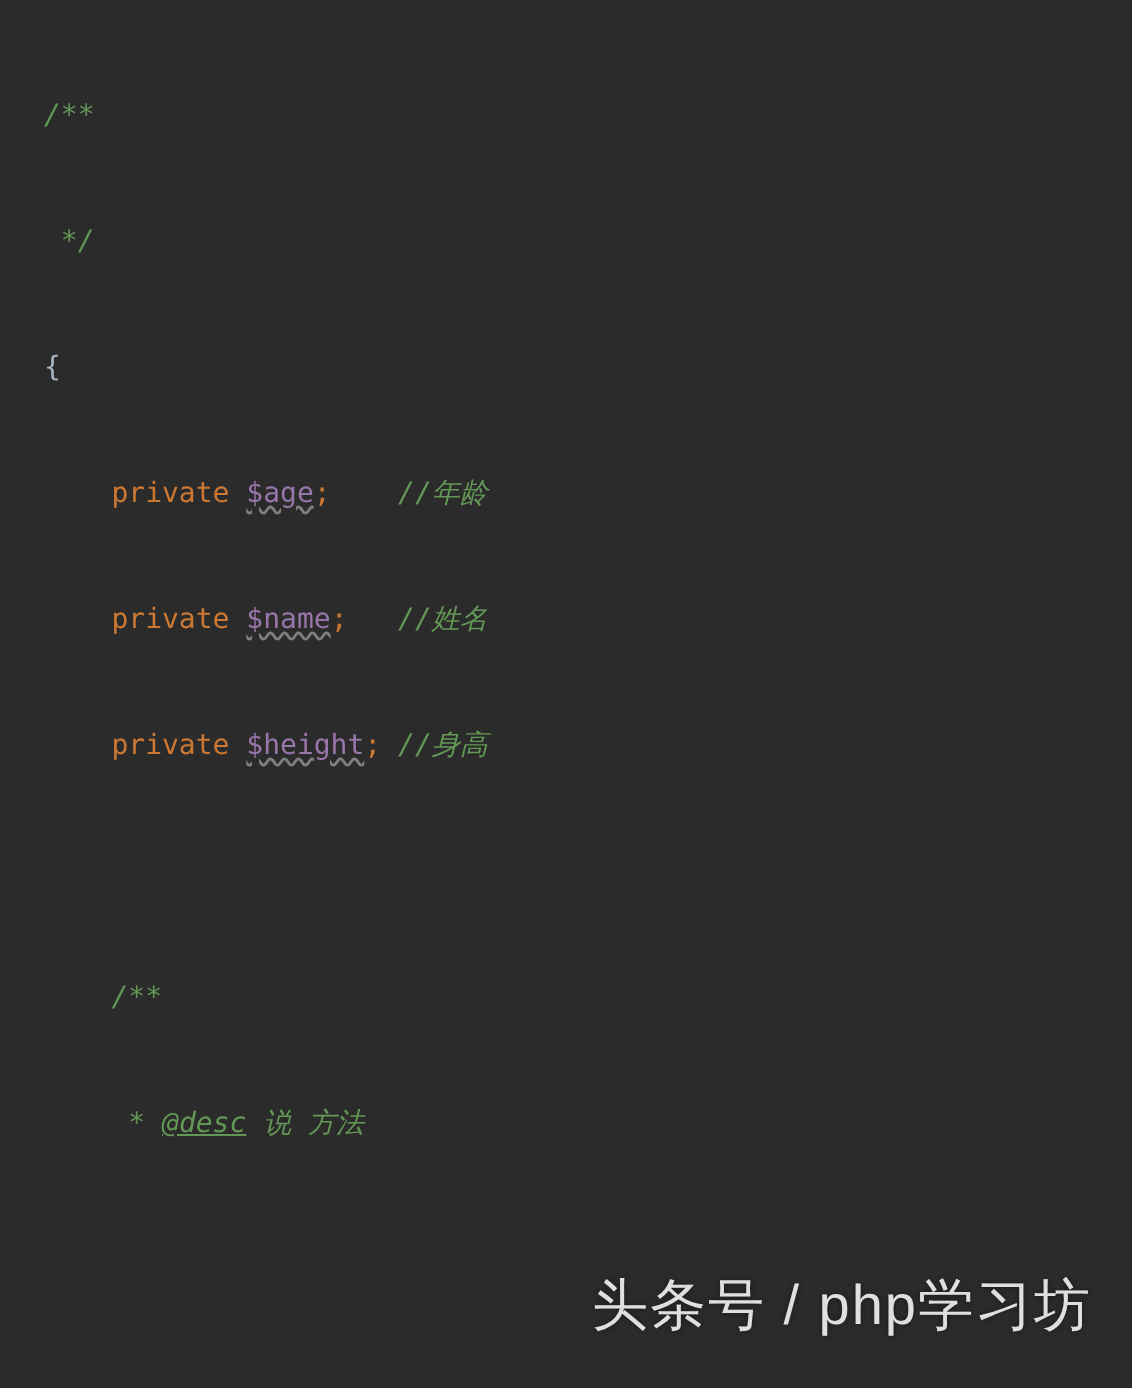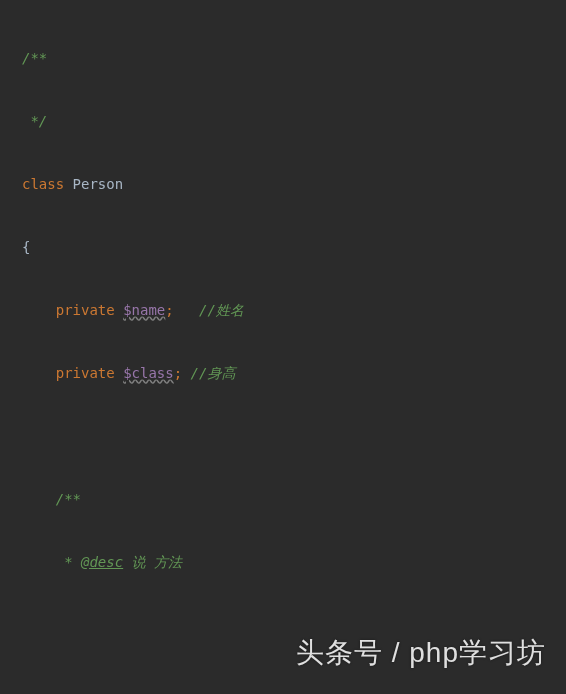--- a/index.html
+++ b/index.html
@@ -58,24 +58,24 @@
   </style>
 </head>
 <body>
 
 <div class="editor">
   <div class="gutter">
   </div>
   <div class="code">
     <div class="line"><span class="doc-comment">/**</span></div>
     <div class="line"><span class="doc-comment"> */</span></div>
-    <div class="line"><span class="keyword">class</span><span class="class-name"> Person</span></div>
     <div class="line"><span class="brace">{</span></div>
+    <div class="line"><span class="keyword">    private </span><span class="variable-wavy">$age</span><span class="punct">;    </span><span class="comment">//年龄</span></div>
     <div class="line"><span class="keyword">    private </span><span class="variable-wavy">$name</span><span class="punct">;   </span><span class="comment">//姓名</span></div>
-    <div class="line"><span class="keyword">    private </span><span class="variable-wavy">$class</span><span class="punct">; </span><span class="comment">//身高</span></div>
+    <div class="line"><span class="keyword">    private </span><span class="variable-wavy">$height</span><span class="punct">; </span><span class="comment">//身高</span></div>
     <div class="line"></div>
     <div class="line"><span class="doc-comment">    /**</span></div>
     <div class="line"><span class="doc-comment">     * </span><span class="doc-tag">@desc</span><span class="doc-comment"> 说 方法</span></div>
     
     
     
     
     
     
     

